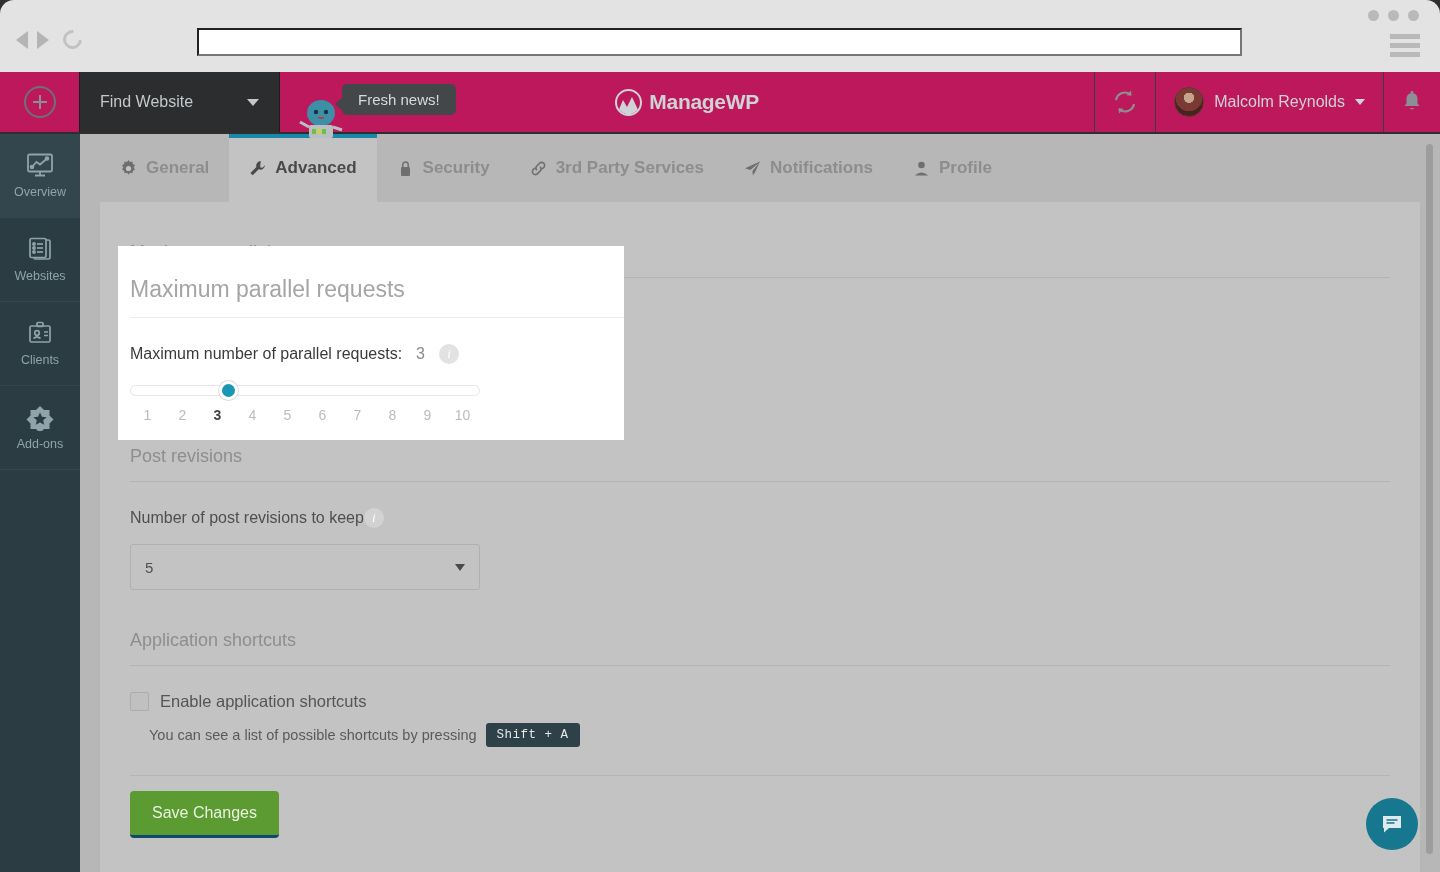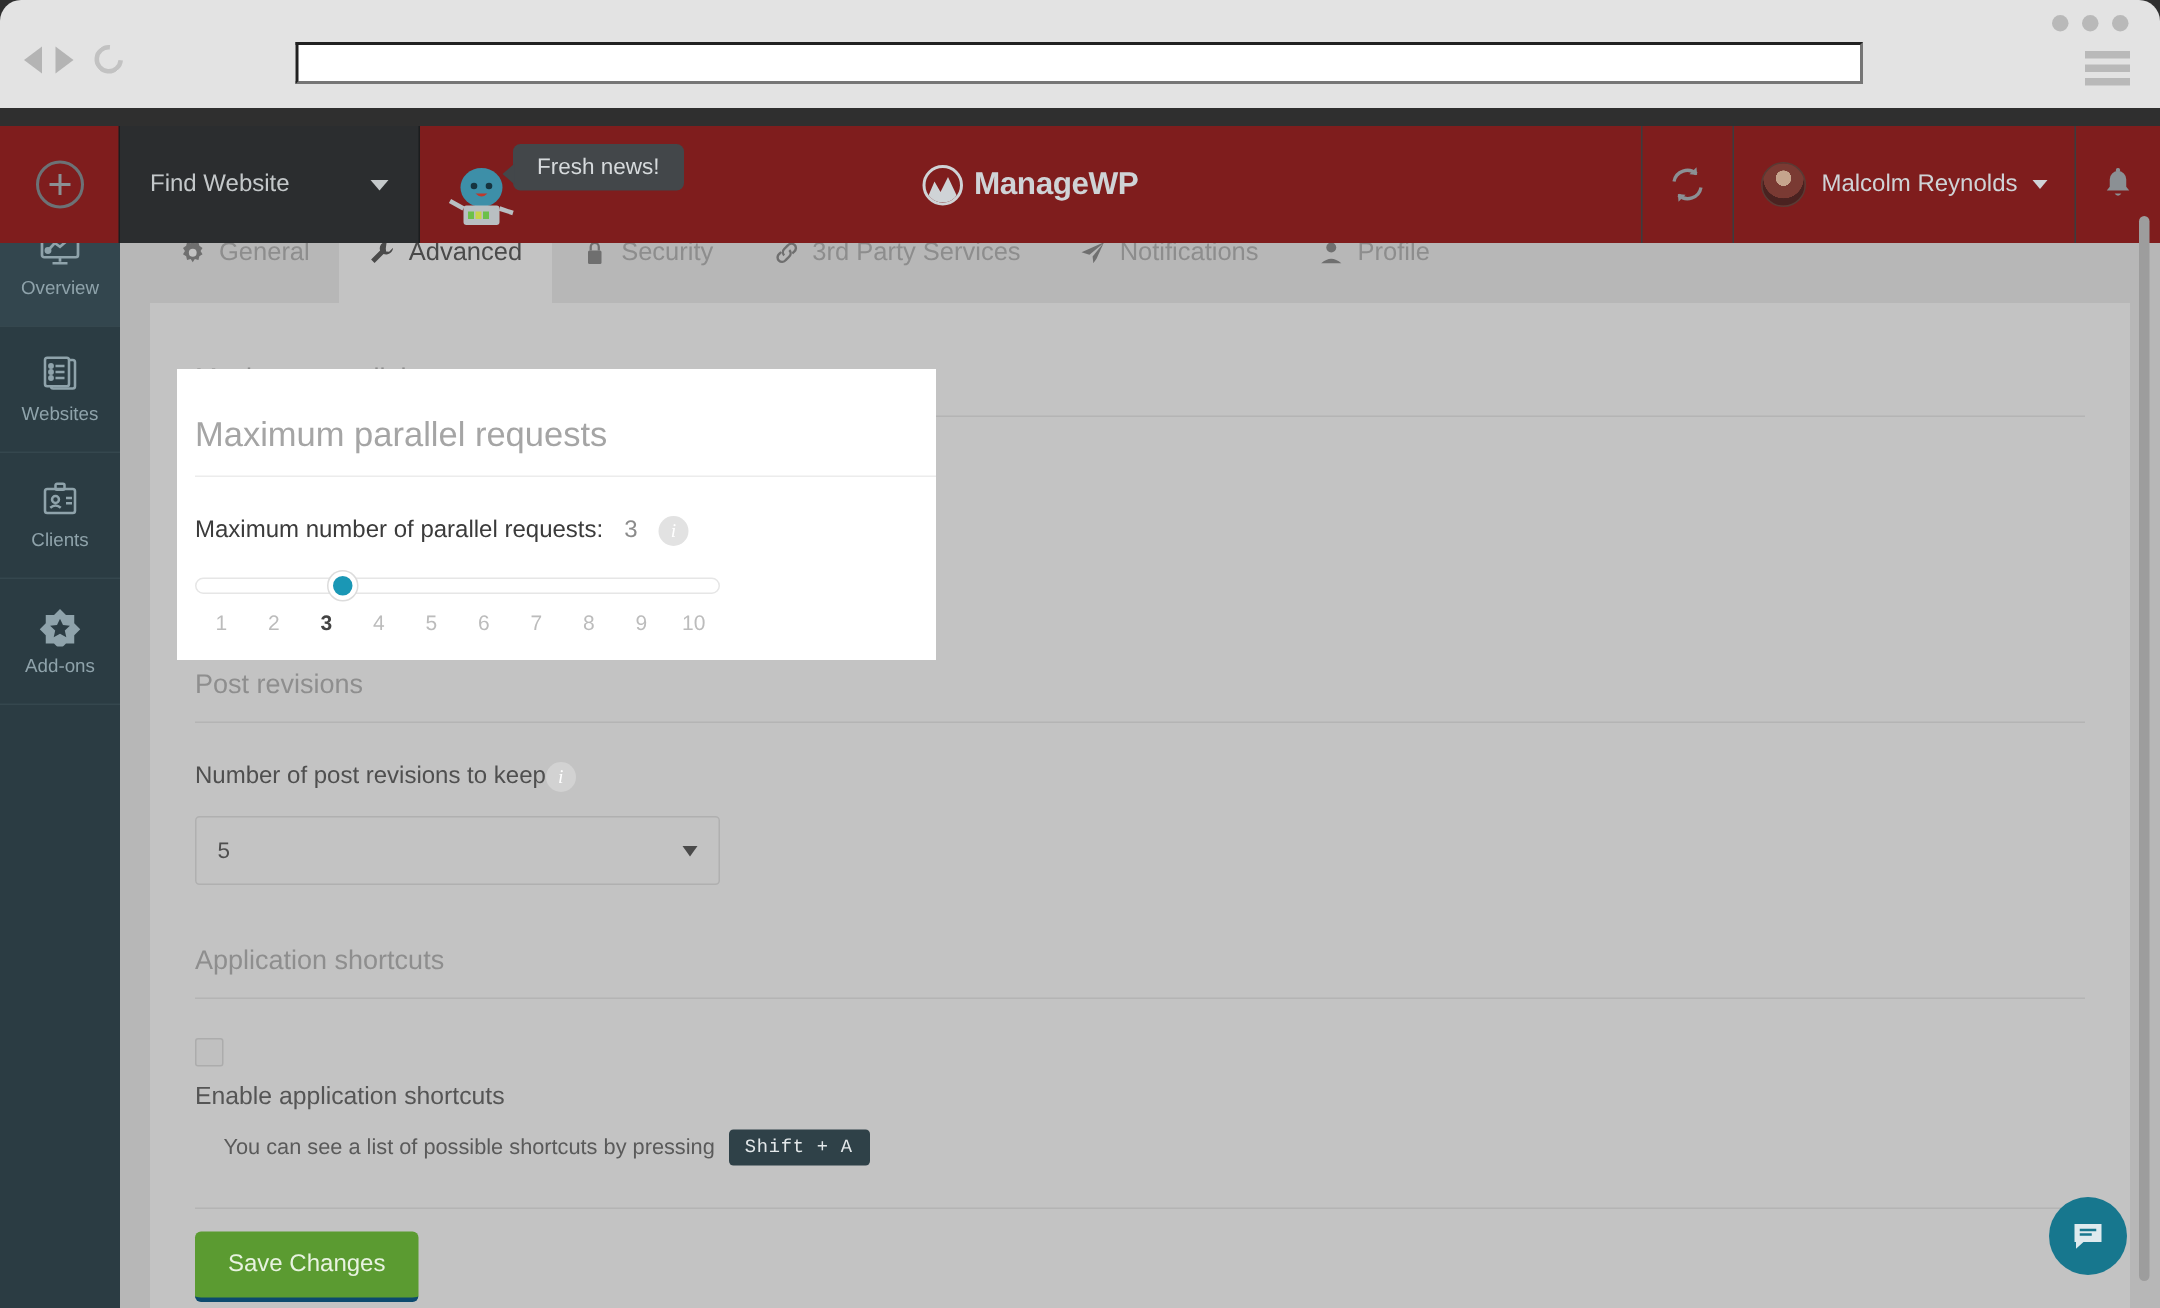--- a/index.html
+++ b/index.html
@@ -29,22 +29,22 @@
     position: absolute; left: 197px; top: 28px; width: 1045px; height: 28px;
     background: #fff;
   }
   .dots { position: absolute; right: 21px; top: 10px; display: flex; gap: 9px; }
   .dots i { width: 11px; height: 11px; border-radius: 50%; background: #b9b9b9; display: block; }
   .hamburger { position: absolute; right: 20px; top: 34px; width: 30px; }
   .hamburger i { display: block; height: 5px; background: #b9b9b9; margin-bottom: 4px; }
 
   
   .topbar {
-    position: absolute; left: 0; top: 84px; width: 1440px; height: 78px;
-    background: #7f1d1d; display: flex; align-items: stretch; z-index: 5;
+    position: absolute; left: 0; top: 72px; width: 1440px; height: 60px;
+    background: #be185d; display: flex; align-items: stretch; z-index: 5;
   }
   .tb-plus { width: 80px; display: flex; align-items: center; justify-content: center;
     border-right: 1px solid #1b1d1e; }
   .plus-circle { width: 32px; height: 32px; border: 2px solid #6c7276; border-radius: 50%;
     position: relative; }
   .plus-circle::before, .plus-circle::after { content: ""; position: absolute; background: #8b9094; }
   .plus-circle::before { left: 50%; top: 7px; width: 2px; height: 14px; margin-left: -1px; }
   .plus-circle::after { top: 50%; left: 7px; height: 2px; width: 14px; margin-top: -1px; }
 
   .tb-find {
@@ -89,21 +89,21 @@
     font-size: 12.5px; }
   .side-item.active { background: #33464e; }
 
   
   .page {
     position: absolute; left: 80px; top: 134px; right: 0; bottom: 0;
     background: #b7b7b7; overflow: hidden;
   }
   .tabs { display: flex; align-items: stretch; height: 68px; padding-left: 20px; }
   .tab { display: flex; align-items: center; gap: 9px; padding: 0 20px; color: #8d8d8d;
-    font-size: 17px; position: relative; }
+    font-size: 17px; position: relative; font-weight: bold; }
   .tab.active { background: #c3c3c3; color: #4a4a4a; }
   .tab.active::before { content: ""; position: absolute; left: 0; right: 0; top: 0;
     height: 4px; background: #1a88a8; }
   .tab-ic { width: 17px; height: 17px; display: inline-block; }
 
   .content-card {
     margin: 0 20px 0 20px; background: #c3c3c3; min-height: 740px; padding: 40px 30px 0 30px;
   }
   .sec-title { font-size: 18px; color: #8e8e8e; font-weight: normal; padding-bottom: 14px;
     border-bottom: 1px solid #b4b4b4; }
@@ -114,21 +114,21 @@
   .info-ic { width: 20px; height: 20px; border-radius: 50%; background: #d2d2d2; color: #fff;
     font-size: 13px; font-style: italic; display: inline-flex; align-items: center;
     justify-content: center; font-family: "Liberation Serif", serif; }
 
   .select-box { margin-top: 16px; width: 350px; height: 46px; border: 1px solid #b0b0b0;
     background: #c3c3c3; display: flex; align-items: center; justify-content: space-between;
     padding: 0 14px; font-size: 15px; color: #4f4f4f; border-radius: 3px; }
   .sel-caret { width: 0; height: 0; border-left: 5px solid transparent;
     border-right: 5px solid transparent; border-top: 7px solid #4a4a4a; }
 
-  .chk-row { display: flex; gap: 11px; font-size: 16.5px; color: #555; flex-direction: column; }
+  .chk-row { display: flex; align-items: center; gap: 11px; font-size: 16.5px; color: #555; }
   .chk { width: 19px; height: 19px; border: 1px solid #acacac; background: #c0c0c0; border-radius: 2px; }
   .hint-row { margin-top: 12px; padding-left: 19px; display: flex; align-items: center; gap: 9px;
     font-size: 14.5px; color: #5a5a5a; }
   .kbd { background: #2f4148; color: #e3e8ea; font-family: "Liberation Mono", monospace;
     font-size: 12.5px; padding: 5px 11px; border-radius: 3px; letter-spacing: .5px; }
 
   .divider { border-top: 1px solid #b4b4b4; margin-top: 28px; }
   .btn-save { margin-top: 15px; display: inline-block; background: #5b9b31; color: #e8f3e0;
     font-size: 16px; padding: 13px 22px; border: none; border-radius: 4px;
     border-bottom: 3px solid #0c4a6e; }

